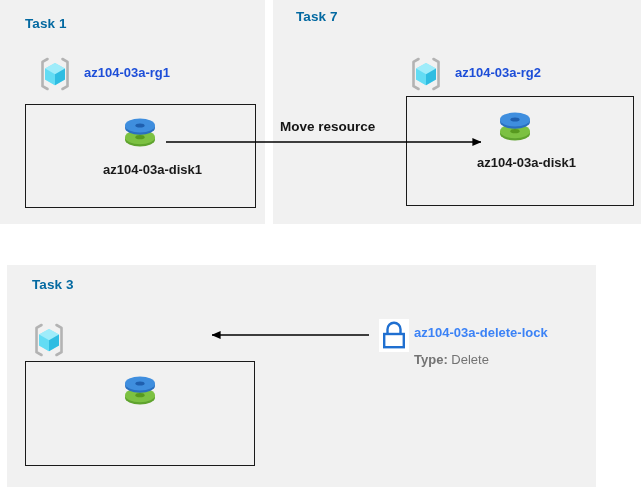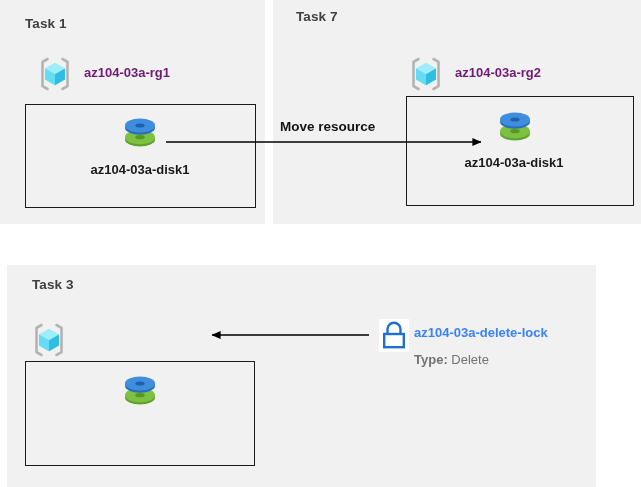--- a/index.html
+++ b/index.html
@@ -26,21 +26,21 @@
   .panel {
     position: absolute;
     background: #f1f1f1;
   }
   #panel-task1 { left: 0px;   top: 0px;   width: 265px; height: 224px; }
   #panel-task2 { left: 273px; top: 0px;   width: 368px; height: 224px; }
   #panel-task3 { left: 7px;   top: 265px; width: 589px; height: 222px; }
 
   .panel-title {
     position: absolute;
-    color: #404040;
+    color: #0369a1;
     font-size: 13.5px;
     font-weight: bold;
     letter-spacing: 0.1px;
     white-space: nowrap;
   }
   #title-task1 { left: 25px;  top: 16px; }
   #title-task2 { left: 296px; top: 9px;  }
   #title-task3 { left: 32px;  top: 277px; }
 
   
@@ -55,21 +55,21 @@
   #box-task3 { left: 25px;  top: 361px; width: 230px; height: 105px; }
 
   
   .rg-icon {
     position: absolute;
     width: 36px;
     height: 36px;
   }
   .rg-label {
     position: absolute;
-    color: #701a75;
+    color: #1d4ed8;
     font-size: 13px;
     font-weight: bold;
     white-space: nowrap;
   }
   #rg-icon-1 { left: 37px;  top: 56px; }
   #rg-label-1{ left: 84px;  top: 65px; }
   #rg-icon-2 { left: 408px; top: 56px; }
   #rg-label-2{ left: 455px; top: 65px; }
   #rg-icon-3 { left: 31px;  top: 322px; }
   #rg-label-3{ left: 79px;  top: 331px; }
@@ -79,21 +79,21 @@
     position: absolute;
     width: 44px;
     height: 40px;
   }
   .disk-label {
     position: absolute;
     color: #191919;
     font-size: 13px;
     font-weight: bold;
     white-space: nowrap;
-    text-align: center;
+    text-align: right;
   }
   #disk-icon-1 { left: 118px; top: 114px; }
   #disk-label-1{ left: 78px;  top: 162px; width: 124px; }
   #disk-icon-2 { left: 493px; top: 108px; }
   #disk-label-2{ left: 452px; top: 155px; width: 124px; }
   #disk-icon-3 { left: 118px; top: 372px; }
   #disk-label-3{ left: 78px;  top: 420px; width: 124px; }
 
   
   #lock-icon {

